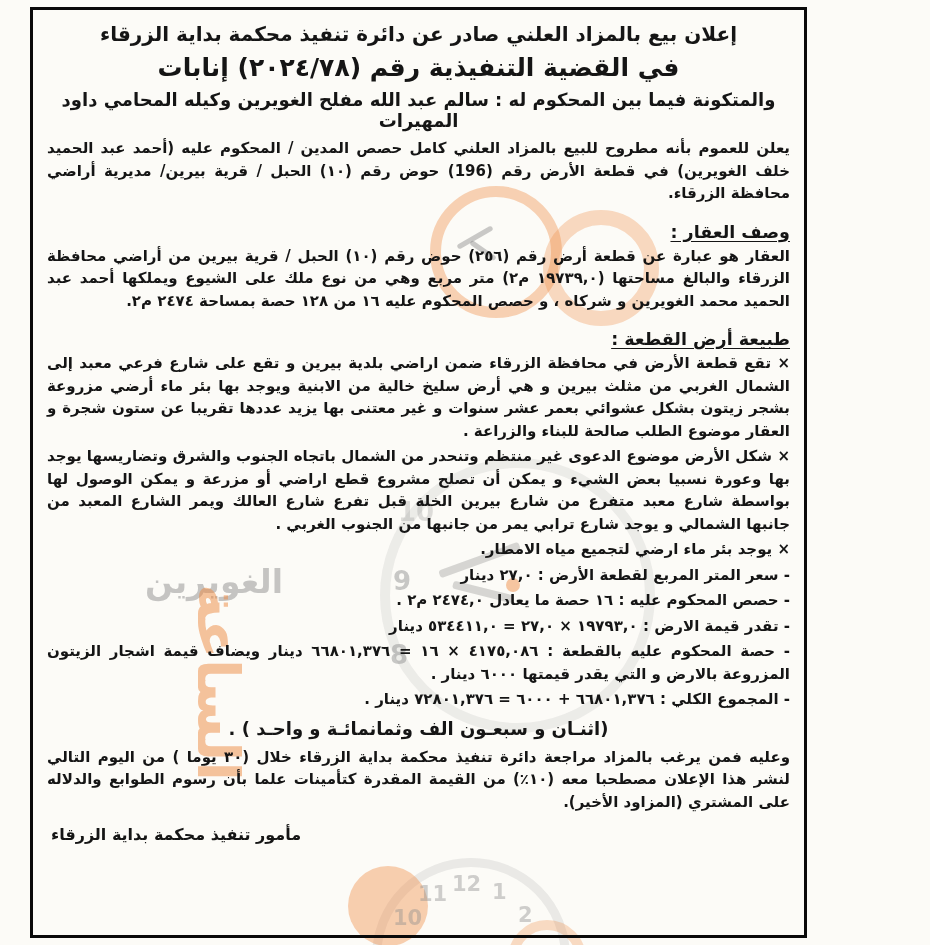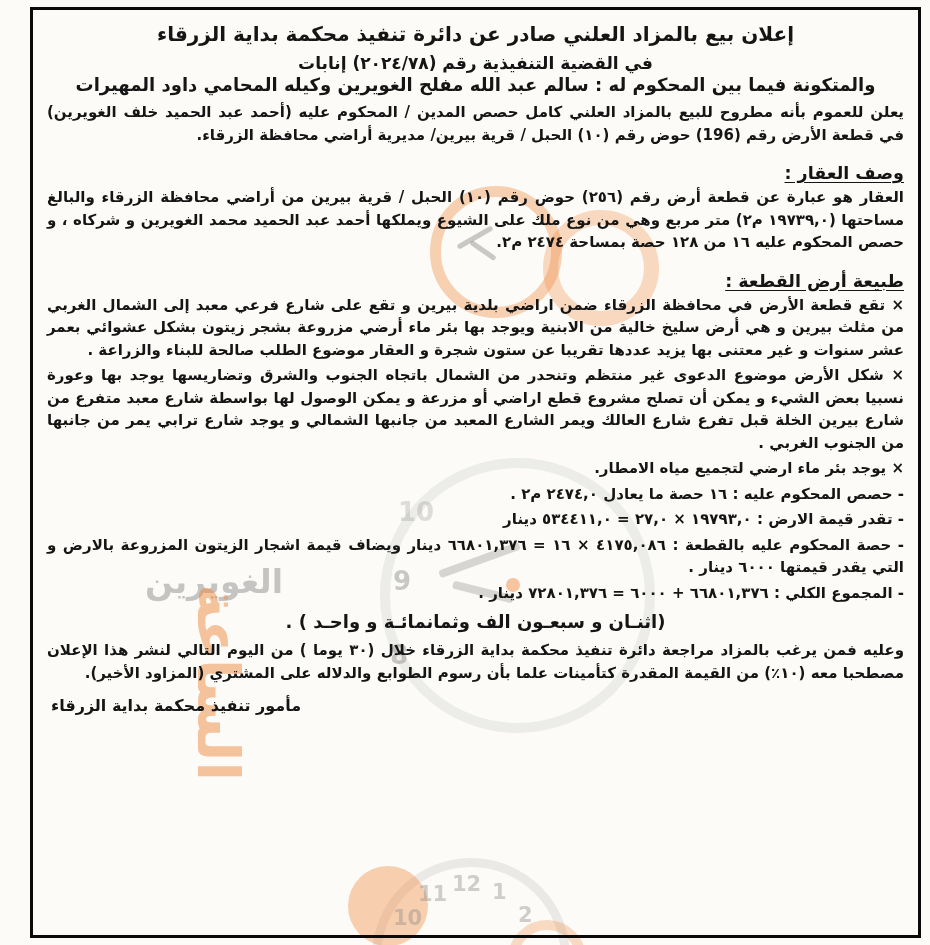--- a/index.html
+++ b/index.html
@@ -28,24 +28,24 @@
   .wm-num-b{font-size:21px;opacity:.42;}
   .wm-num-10b{left:393px;top:906px;}
   .wm-num-11b{left:418px;top:882px;}
   .wm-num-12b{left:452px;top:872px;text-align:center;}
   .wm-num-1b{left:492px;top:880px;}
   .wm-num-2b{left:518px;top:903px;}
   .wm-subtitle{position:absolute;left:145px;top:562px;font-size:33px;font-weight:bold;color:#8f8f8f;opacity:.5;}
   .wm-title{position:absolute;left:128px;top:642px;width:180px;height:64px;font-size:58px;font-weight:bold;color:#ee8a42;opacity:.5;transform:rotate(90deg);text-align:center;line-height:64px;}
 
   
-  .frame{position:absolute;z-index:1;top:7px;left:30px;width:891px;height:931px;border:3px solid #0a0a0a;padding:8px 14px 6px;box-sizing:border-box;}
+  .frame{position:absolute;z-index:1;top:7px;left:30px;width:777px;height:931px;border:3px solid #0a0a0a;padding:8px 14px 6px;box-sizing:border-box;}
   .content{direction:rtl;color:#151515;}
   .t1{font-size:20px;font-weight:bold;text-align:center;margin:4px 0 7px;}
-  .t2{font-size:17px;font-weight:bold;text-align:center;margin:0 0 1px;}
+  .t2{font-size:25px;font-weight:bold;text-align:center;margin:0 0 7px;}
   .t3{font-size:18px;font-weight:bold;text-align:center;margin:0 0 6px;}
   .body{font-size:15px;font-weight:bold;line-height:1.5;text-align:justify;margin:3px 0;}
   .sec{font-size:17.5px;font-weight:bold;text-decoration:underline;text-underline-offset:3px;margin:17px 0 3px;}
   .words{font-size:18px;font-weight:bold;text-align:center;margin:7px 0;}
   .sig{font-size:16px;font-weight:bold;text-align:left;margin:12px 4px 0;}
 </style>
 </head>
 <body>
 
 <div class="page">
@@ -86,20 +86,21 @@
       <p class="body">يعلن للعموم بأنه مطروح للبيع بالمزاد العلني كامل حصص المدين / المحكوم عليه (أحمد عبد الحميد خلف الغويرين) في قطعة الأرض رقم (196) حوض رقم (١٠) الحبل / قرية بيرين/ مديرية أراضي محافظة الزرقاء.</p>
 
       <h3 class="sec">وصف العقار :</h3>
       <p class="body">العقار هو عبارة عن قطعة أرض رقم (٢٥٦) حوض رقم (١٠) الحبل / قرية بيرين من أراضي محافظة الزرقاء والبالغ مساحتها (١٩٧٣٩,٠ م٢) متر مربع وهي من نوع ملك على الشيوع ويملكها أحمد عبد الحميد محمد الغويرين و شركاه ، و حصص المحكوم عليه ١٦ من ١٢٨ حصة بمساحة ٢٤٧٤ م٢.</p>
 
       <h3 class="sec">طبيعة أرض القطعة :</h3>
       <p class="body">× تقع قطعة الأرض في محافظة الزرقاء ضمن اراضي بلدية بيرين و تقع على شارع فرعي معبد إلى الشمال الغربي من مثلث بيرين و هي أرض سليخ خالية من الابنية ويوجد بها بئر ماء أرضي مزروعة بشجر زيتون بشكل عشوائي بعمر عشر سنوات و غير معتنى بها يزيد عددها تقريبا عن ستون شجرة و العقار موضوع الطلب صالحة للبناء والزراعة .</p>
       <p class="body">× شكل الأرض موضوع الدعوى غير منتظم وتنحدر من الشمال باتجاه الجنوب والشرق وتضاريسها يوجد بها وعورة نسبيا بعض الشيء و يمكن أن تصلح مشروع قطع اراضي أو مزرعة و يمكن الوصول لها بواسطة شارع معبد متفرع من شارع بيرين الخلة قبل تفرع شارع العالك ويمر الشارع المعبد من جانبها الشمالي و يوجد شارع ترابي يمر من جانبها من الجنوب الغربي .</p>
       <p class="body">× يوجد بئر ماء ارضي لتجميع مياه الامطار.</p>
 
+      <p class="body">- سعر المتر المربع لقطعة الأرض : ٢٧,٠ دينار</p>
       <p class="body">- حصص المحكوم عليه : ١٦ حصة ما يعادل ٢٤٧٤,٠ م٢ .</p>
       <p class="body">- تقدر قيمة الارض : ١٩٧٩٣,٠ × ٢٧,٠ = ٥٣٤٤١١,٠ دينار</p>
       <p class="body">- حصة المحكوم عليه بالقطعة : ٤١٧٥,٠٨٦ × ١٦ = ٦٦٨٠١,٣٧٦ دينار ويضاف قيمة اشجار الزيتون المزروعة بالارض و التي يقدر قيمتها ٦٠٠٠ دينار .</p>
       <p class="body">- المجموع الكلي : ٦٦٨٠١,٣٧٦ + ٦٠٠٠ = ٧٢٨٠١,٣٧٦ دينار .</p>
 
       <p class="words">(اثنـان و سبعـون الف وثمانمائـة و واحـد ) .</p>
 
       <p class="body">وعليه فمن يرغب بالمزاد مراجعة دائرة تنفيذ محكمة بداية الزرقاء خلال (٣٠ يوما ) من اليوم التالي لنشر هذا الإعلان مصطحبا معه (١٠٪) من القيمة المقدرة كتأمينات علما بأن رسوم الطوابع والدلاله على المشتري (المزاود الأخير).</p>
 
       <p class="sig">مأمور تنفيذ محكمة بداية الزرقاء</p>

